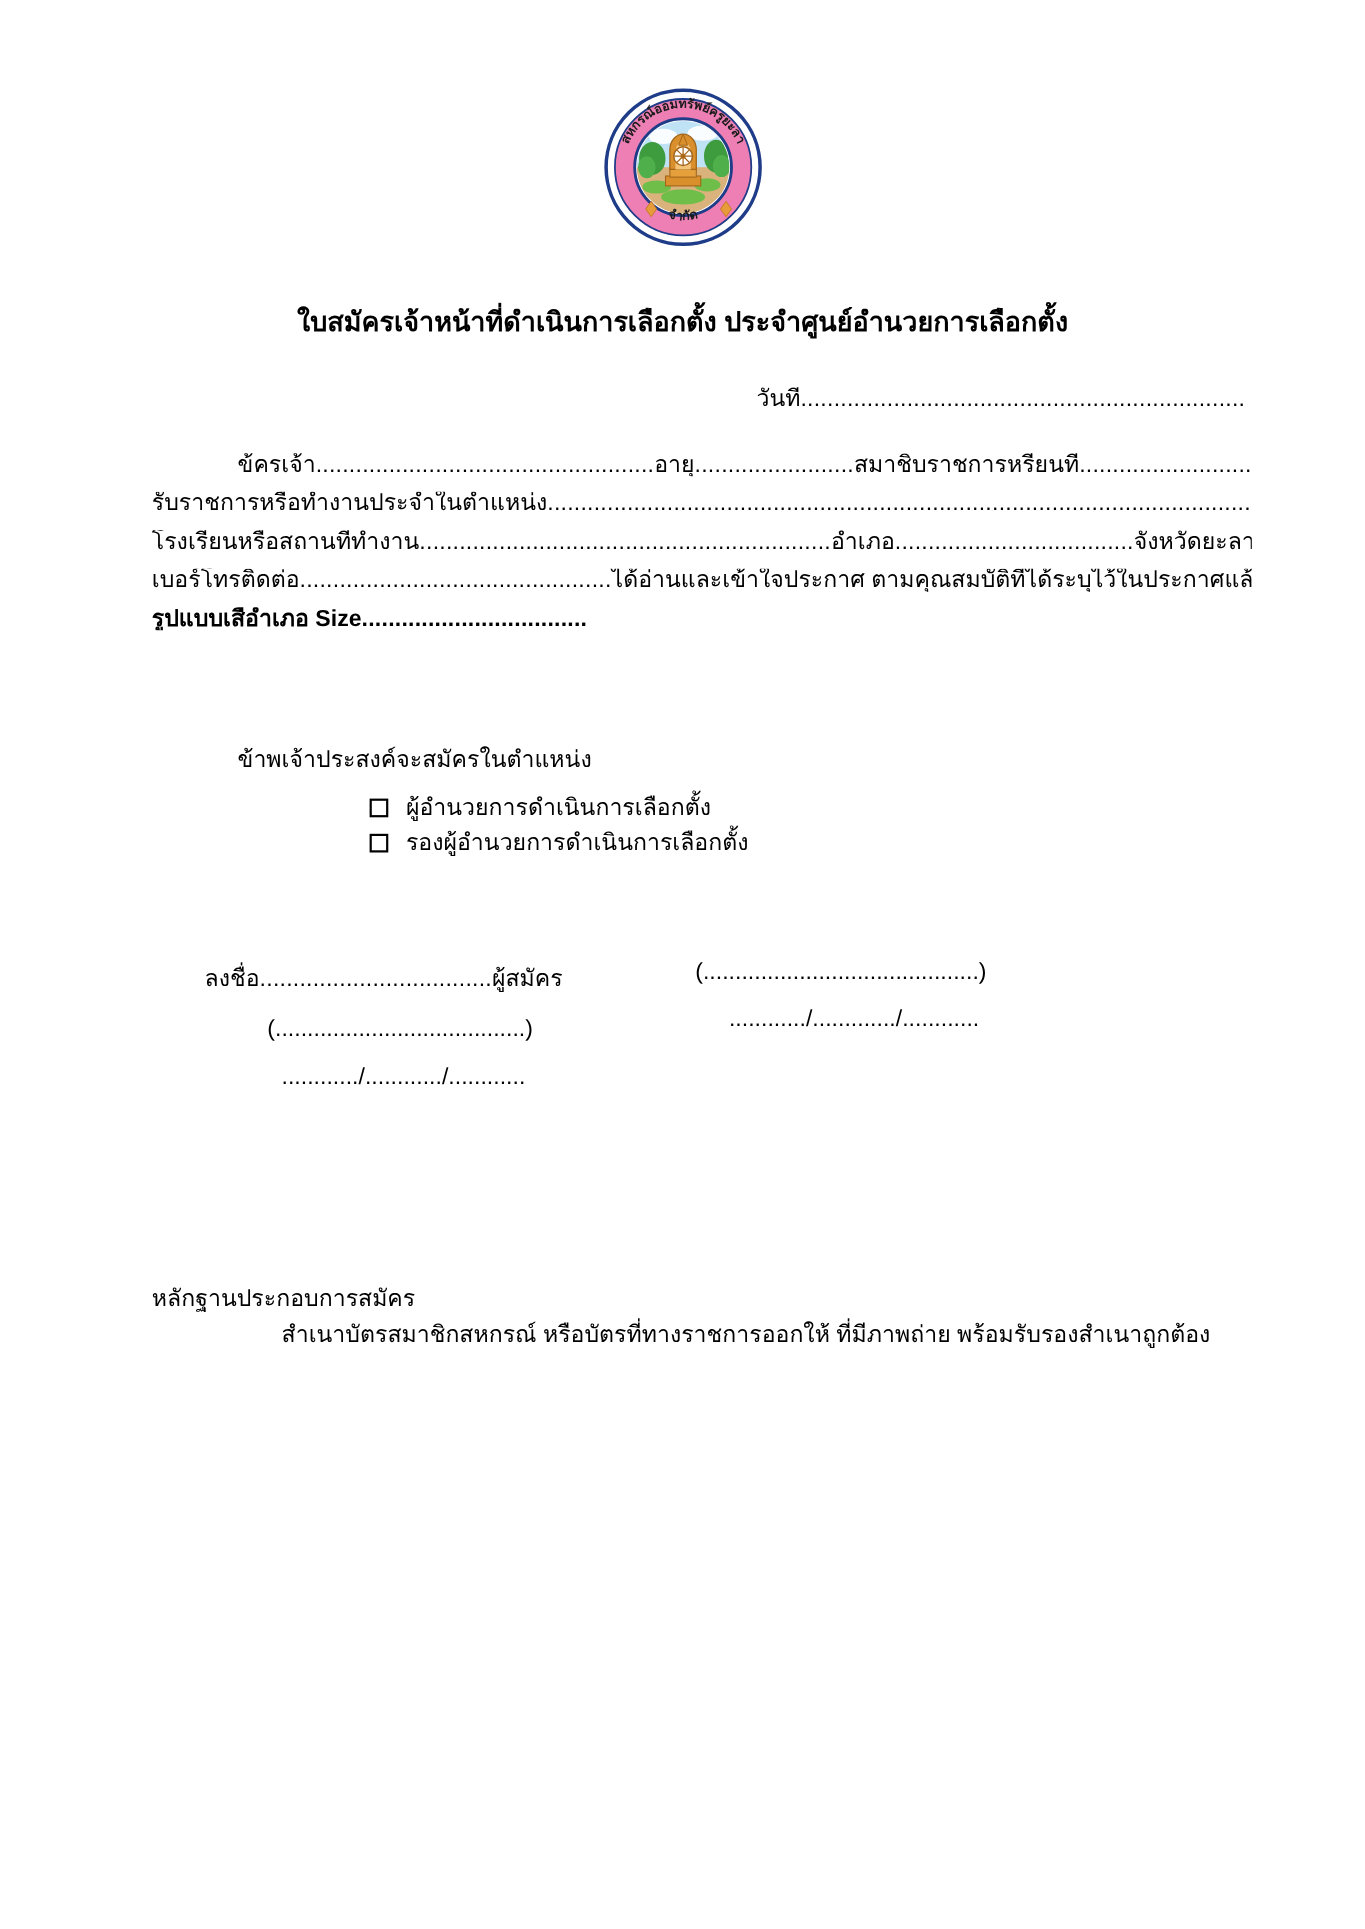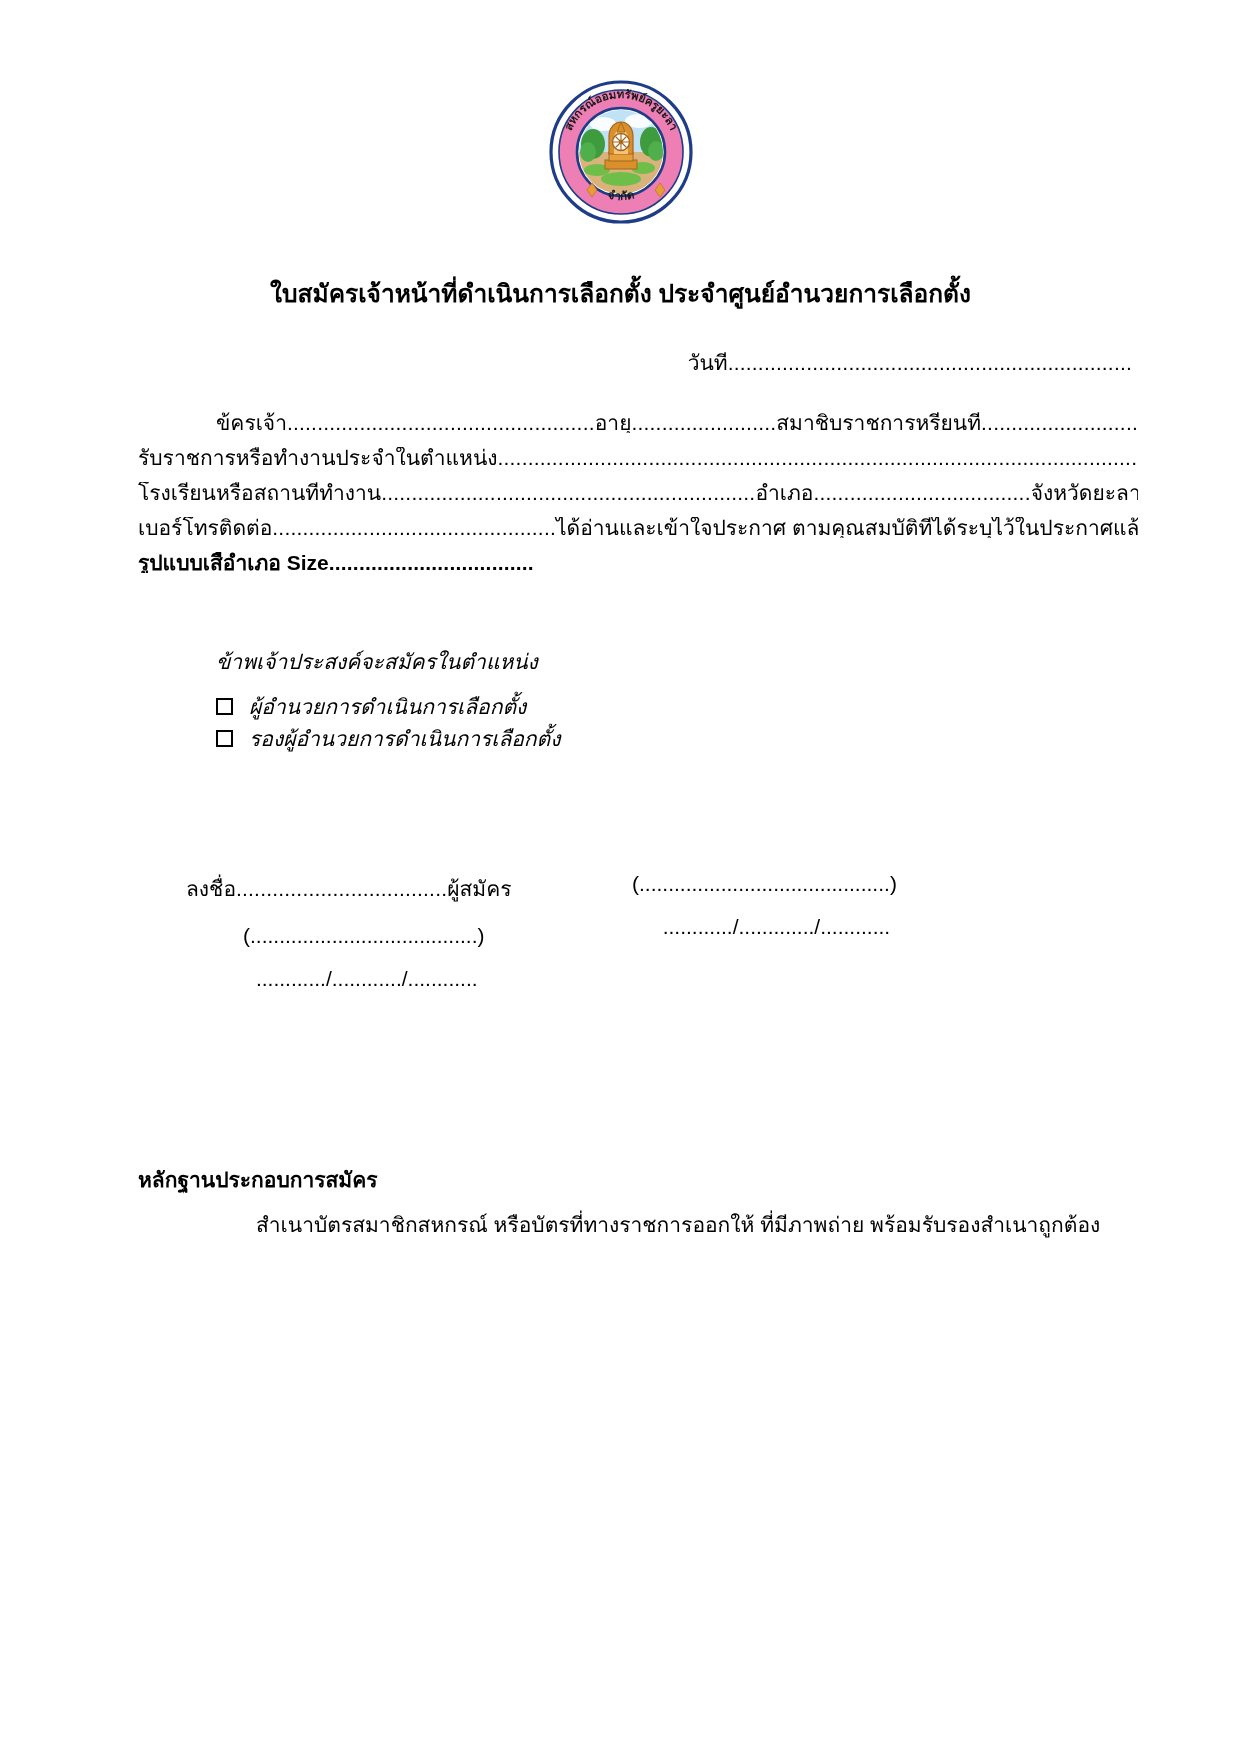--- a/index.html
+++ b/index.html
@@ -77,28 +77,28 @@
   .row-5 { font-weight: bold; margin-bottom: 0; }
 
   .dotfill {
     letter-spacing: 0.2px;
   }
 
   
   .choices {
     position: absolute;
     left: 216px;
-    top: 645px;
-    font-size: 21px;
-    font-style: italic;
+    top: 673px;
+    font-size: 21px;
   }
   .choices-head { margin-bottom: 18px; }
   .choice-row {
     display: flex;
     align-items: center;
+    margin-left: 120px;
     margin-bottom: 11px;
   }
   .checkbox {
     width: 17px;
     height: 17px;
     border: 2.4px solid #000;
     margin-right: 16px;
     flex: 0 0 auto;
     box-sizing: border-box;
   }
@@ -126,21 +126,21 @@
   .indent-1r { padding-left: 18px; }
   .indent-2r { padding-left: 42px; }
 
   
   .evidence {
     position: absolute;
     left: 138px;
     top: 1163px;
     font-size: 21px;
   }
-  .evidence-title { font-weight: bold; margin-bottom: 12px; }
+  .evidence-title { font-weight: normal; }
   .evidence-body  { padding-left: 118px; }
 </style>
 </head>
 <body>
 
 <div class="page">
 
   <div class="logo-wrap">
     <div class="seal">
       <svg width="148" height="148" viewBox="0 0 148 148" xmlns="http://www.w3.org/2000/svg">

